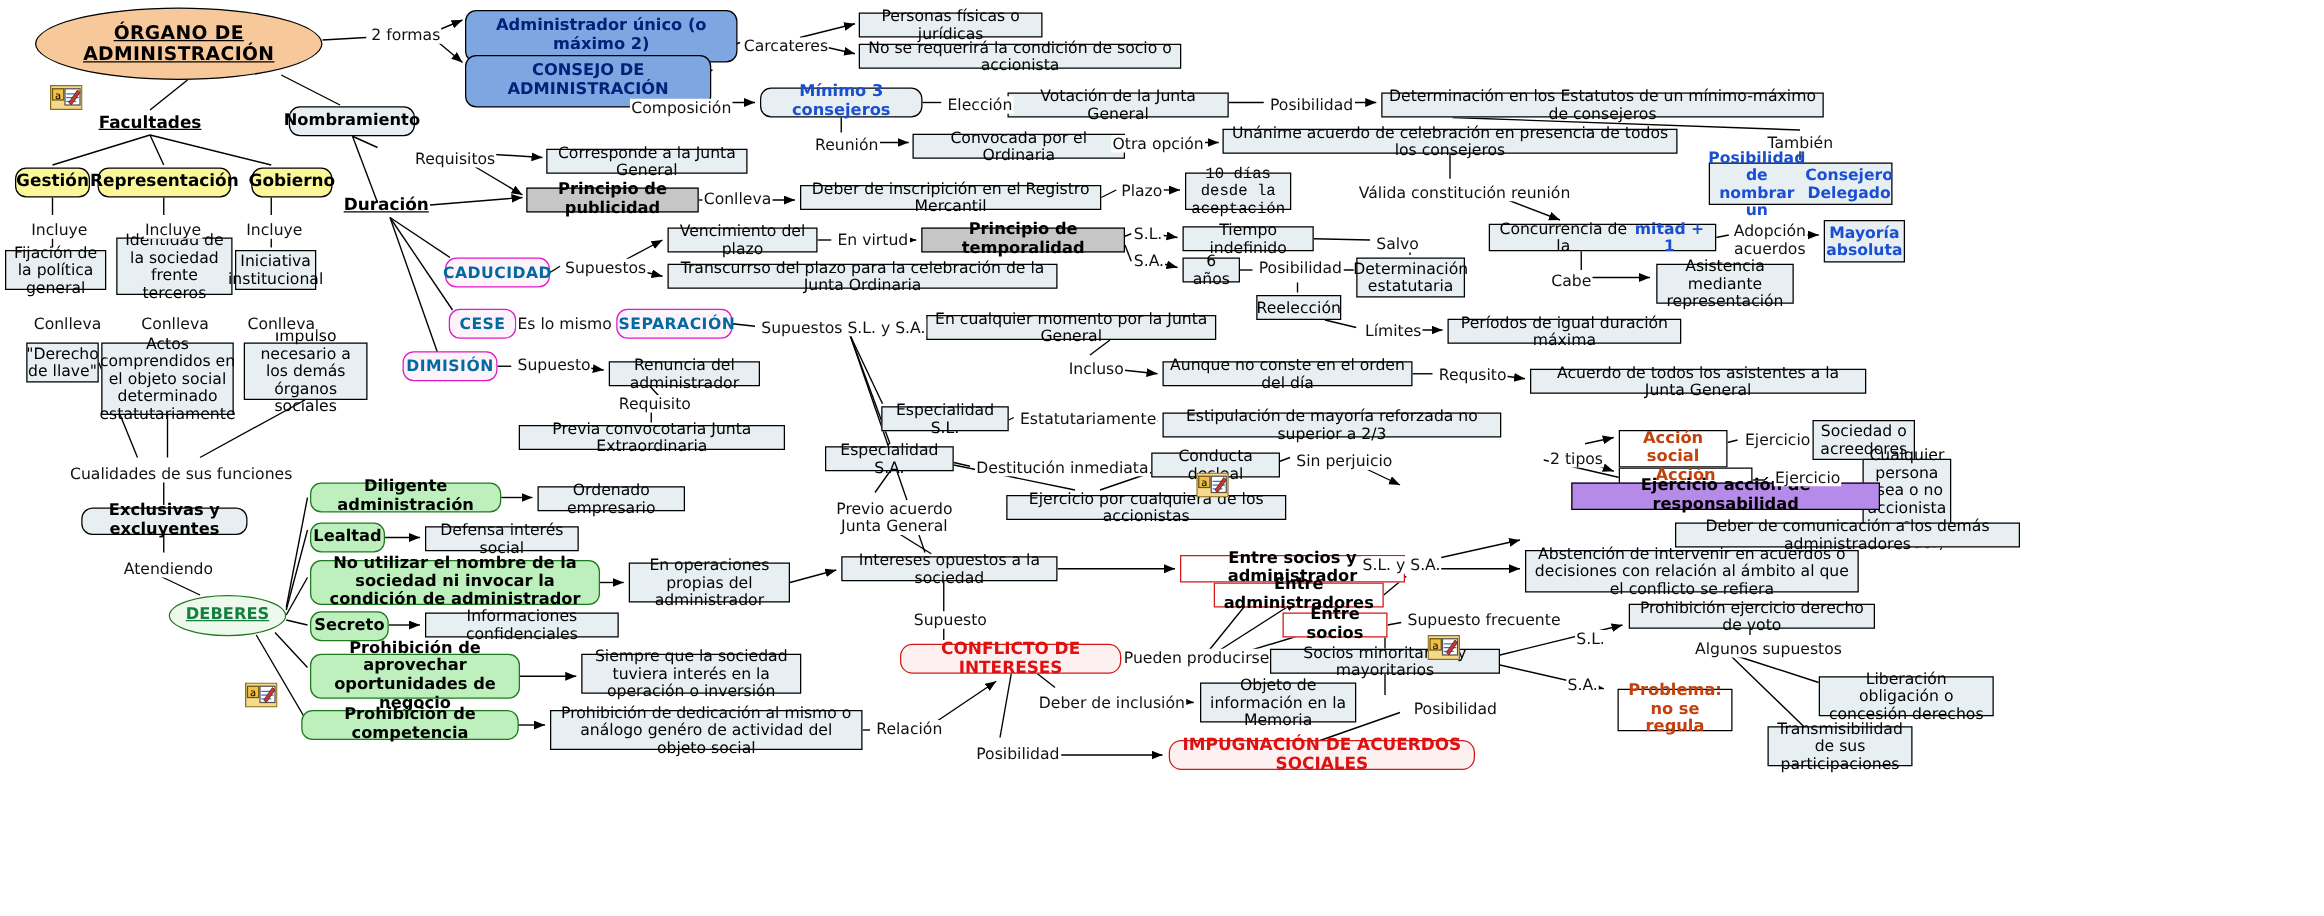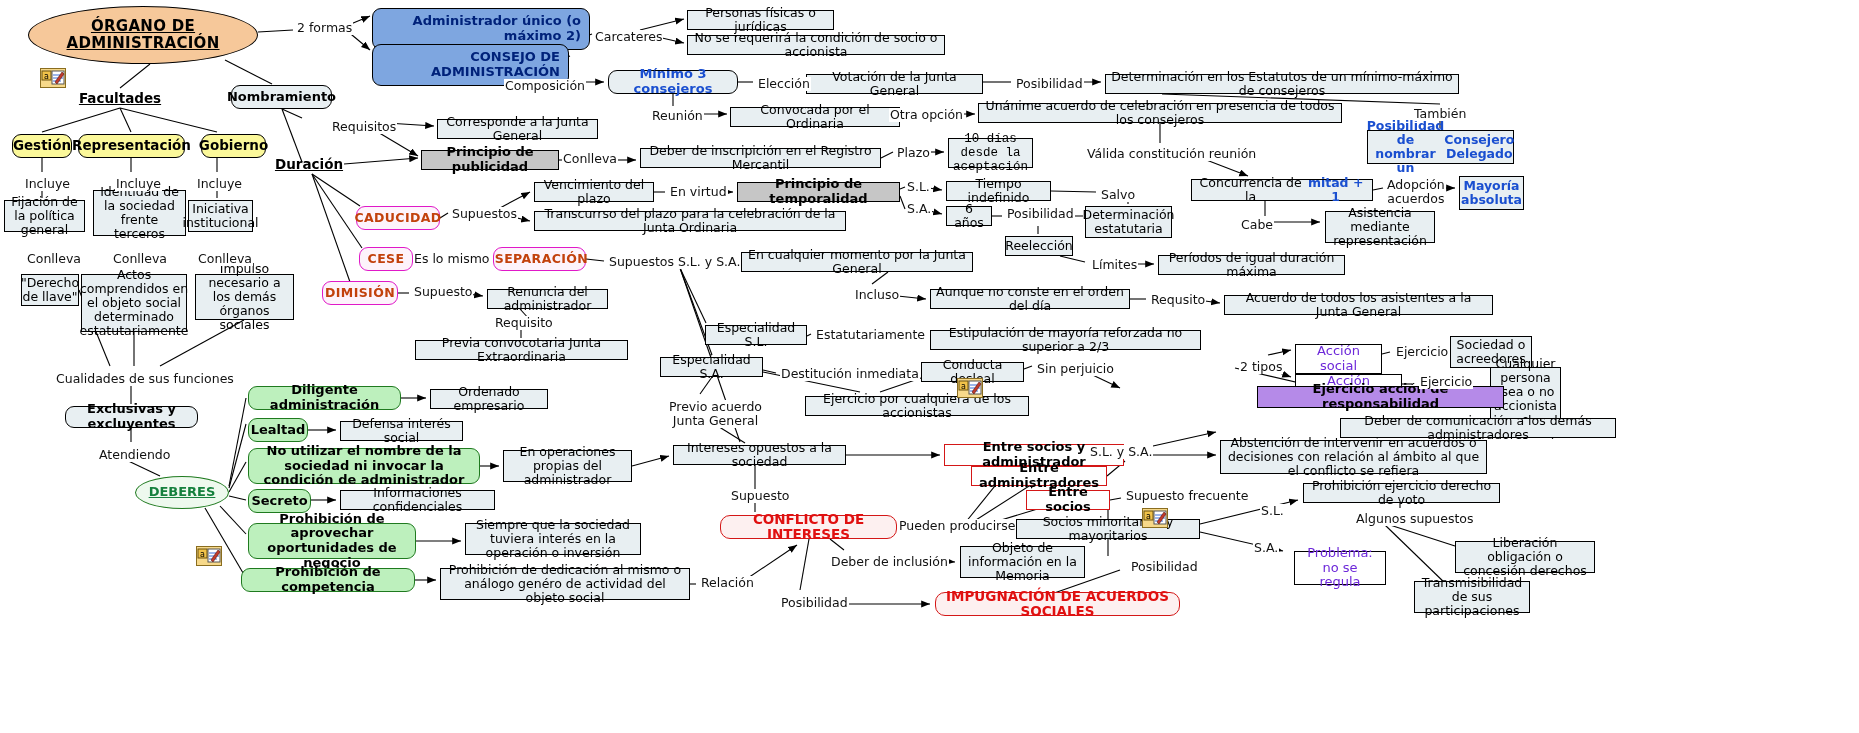--- a/index.html
+++ b/index.html
@@ -6,42 +6,42 @@
   body{width:1859px;height:733px;position:relative;overflow:hidden;
        font-family:"DejaVu Sans","Liberation Sans",sans-serif;}
   #map{position:absolute;left:0;top:0;width:1859px;height:733px;}
   svg.links{position:absolute;left:0;top:0;width:1859px;height:733px;pointer-events:none;}
   .node{position:absolute;box-sizing:border-box;display:flex;align-items:center;
         justify-content:center;text-align:center;line-height:1.12;}
   
   .n-box{border:1px solid #000;background:#e8eff2;color:#000;font-size:12.5px;padding:2px 5px;}
   .n-round{border:1px solid #000;background:#e8eff2;border-radius:9px;font-size:13px;font-weight:bold;padding:3px 8px;}
   .n-blue{border:1px solid #000;background:#7ea6e0;color:#00227a;border-radius:9px;
-          font-size:13px;font-weight:bold;padding:20px 8px;text-align:right;}
+          font-size:13px;font-weight:bold;padding:20px 8px;}
   .n-bluetxt{border:1px solid #000;background:#e8eff2;color:#1a4fd0;border-radius:9px;
           font-size:13px;font-weight:bold;padding:3px 8px;}
   .n-bluesq{border:1px solid #000;background:#e8eff2;color:#1a4fd0;font-size:12.5px;
           font-weight:bold;padding:2px 5px;}
   .n-yellow{border:1px solid #000;background:#fbf89a;border-radius:9px;font-size:13.5px;
           font-weight:bold;padding:3px 8px;}
   .n-gray{border:1px solid #000;background:#c6c6c6;font-size:13px;font-weight:bold;padding:2px 6px;}
-  .n-pink{border:1px solid #e019c8;background:#fdf3fb;color:#c2410c;border-radius:9px;
+  .n-pink{border:1px solid #e019c8;background:#fdf3fb;color:#0369a1;border-radius:9px;
           font-size:12.5px;font-weight:bold;letter-spacing:.4px;padding:3px 8px;}
   .n-green{border:1px solid #1f7a1f;background:#bdf0bd;border-radius:9px;font-size:13px;
           font-weight:bold;padding:3px 8px;}
   .n-greenell{border:1.4px solid #1f7a1f;background:#eef9ee;border-radius:50%;
           color:#15803d;font-size:13px;font-weight:bold;text-decoration:underline;}
   .n-red{border:1.3px solid #d41717;background:#fdf0f0;color:#e01010;border-radius:10px;
           font-size:13.5px;font-weight:bold;padding:3px 8px;}
   .n-redsq{border:1.3px solid #d41717;background:#ffffff;color:#000;font-size:13px;
           font-weight:bold;padding:2px 6px;}
   .n-purple{border:1px solid #000;background:#b58ae8;color:#000;font-size:13px;
           font-weight:bold;padding:2px 6px;}
-  .n-black{border:1.3px solid #000;background:#ffffff;color:#6d28d9;font-size:13px;
-          font-weight:normal;padding:14px 6px;}
+  .n-black{border:1.3px solid #000;background:#ffffff;color:#c2410c;font-size:13px;
+          font-weight:bold;padding:14px 6px;}
   .n-ellipse{border:1.5px solid #000;background:#f6c89a;border-radius:50%;font-size:15px;
           font-weight:bold;text-decoration:underline;letter-spacing:.3px;}
   .n-plainb{font-size:13.5px;color:#000;font-weight:bold;text-decoration:underline;
           background:transparent;border:0;}
   .lbl{position:absolute;font-size:12.5px;color:#111;background:#fff;white-space:nowrap;
        padding:0 1px;line-height:1.1;text-align:center;}
   .note{position:absolute;width:26px;height:20px;}
 </style>
 </head>
 <body>

